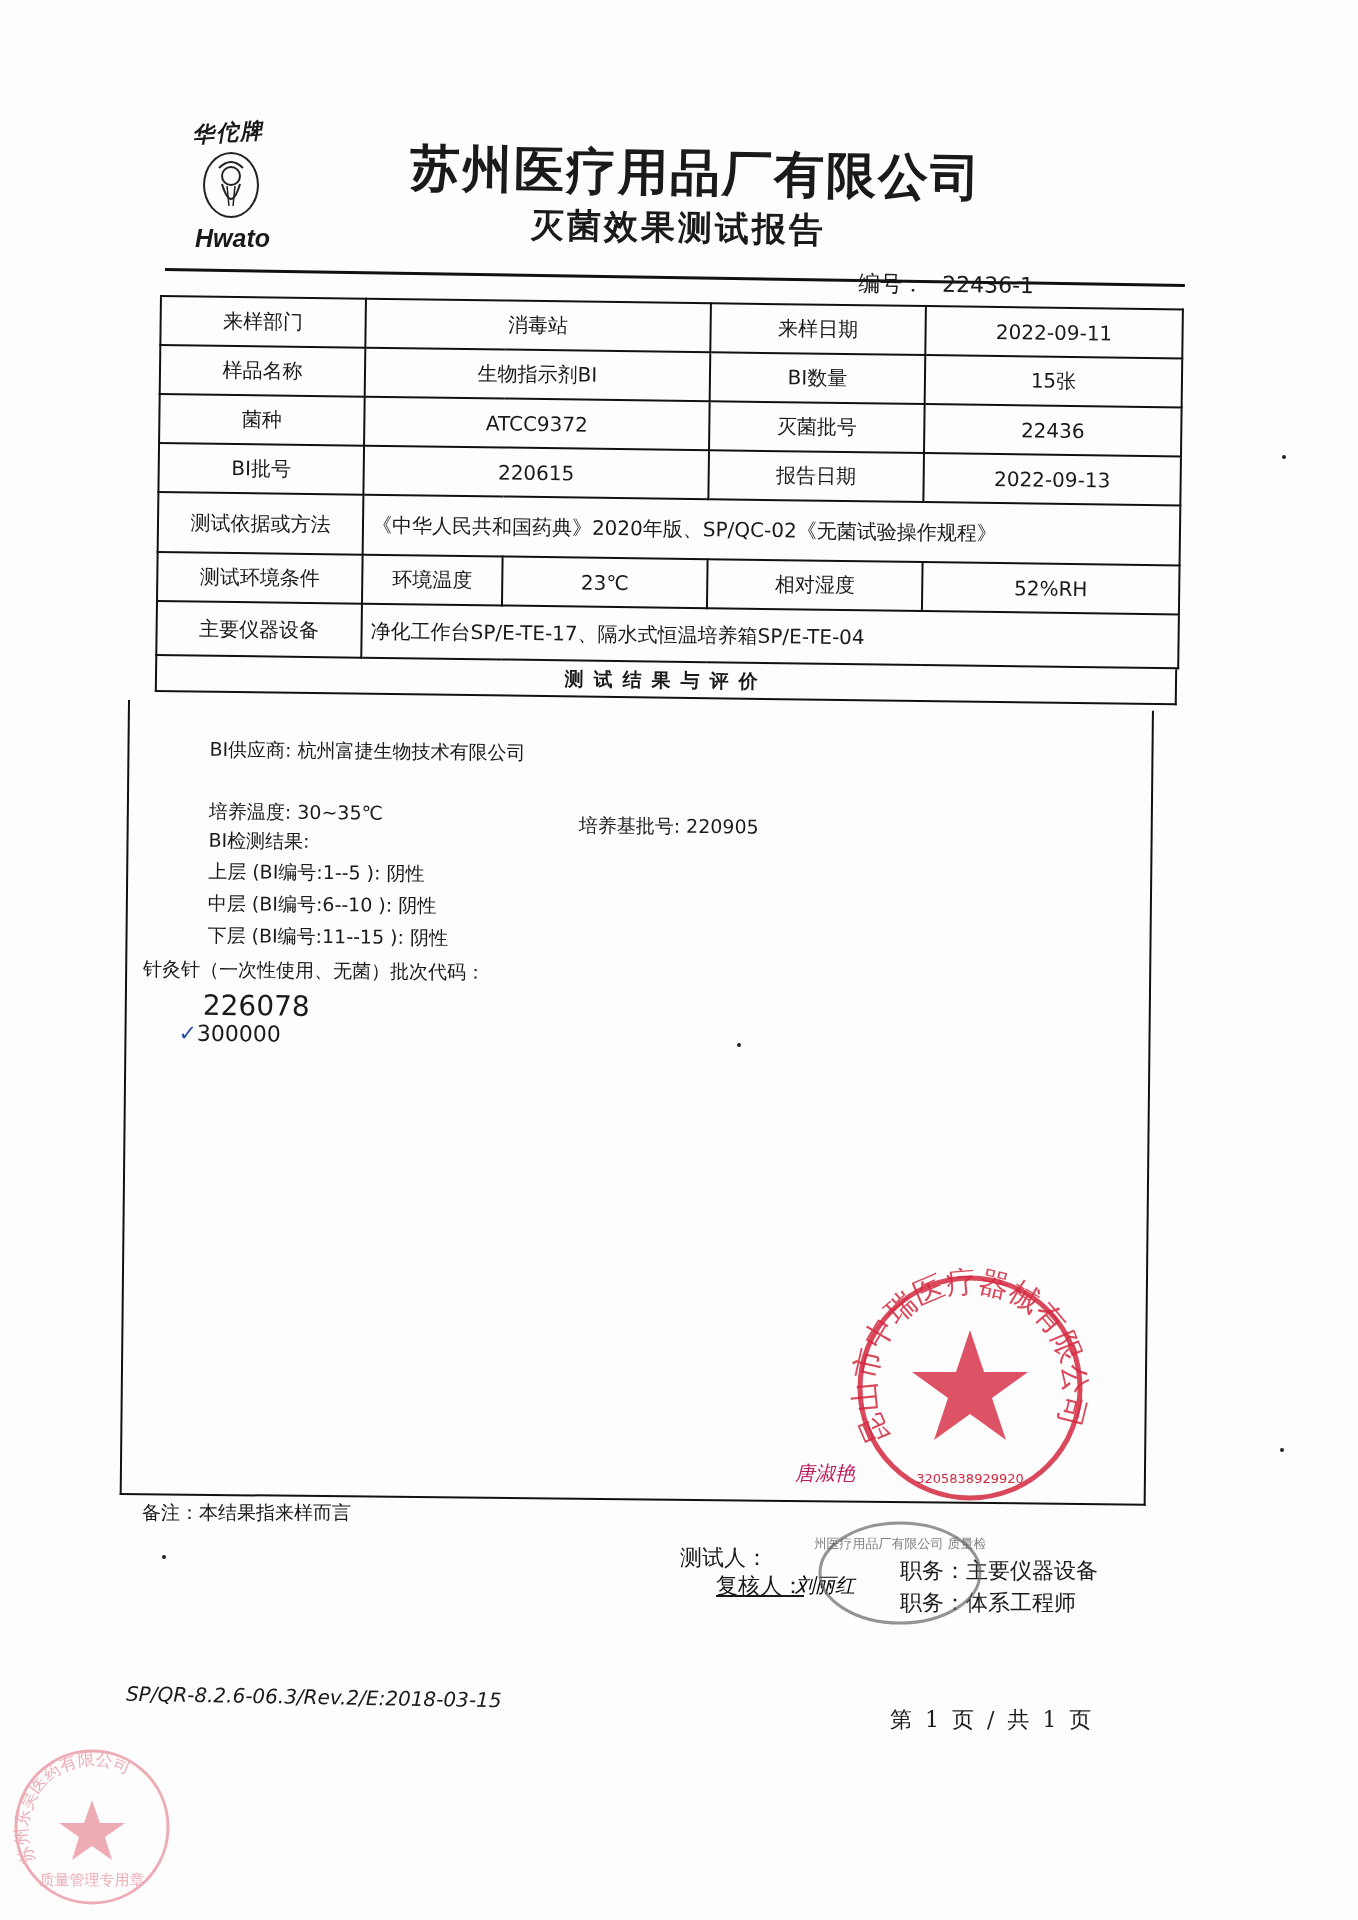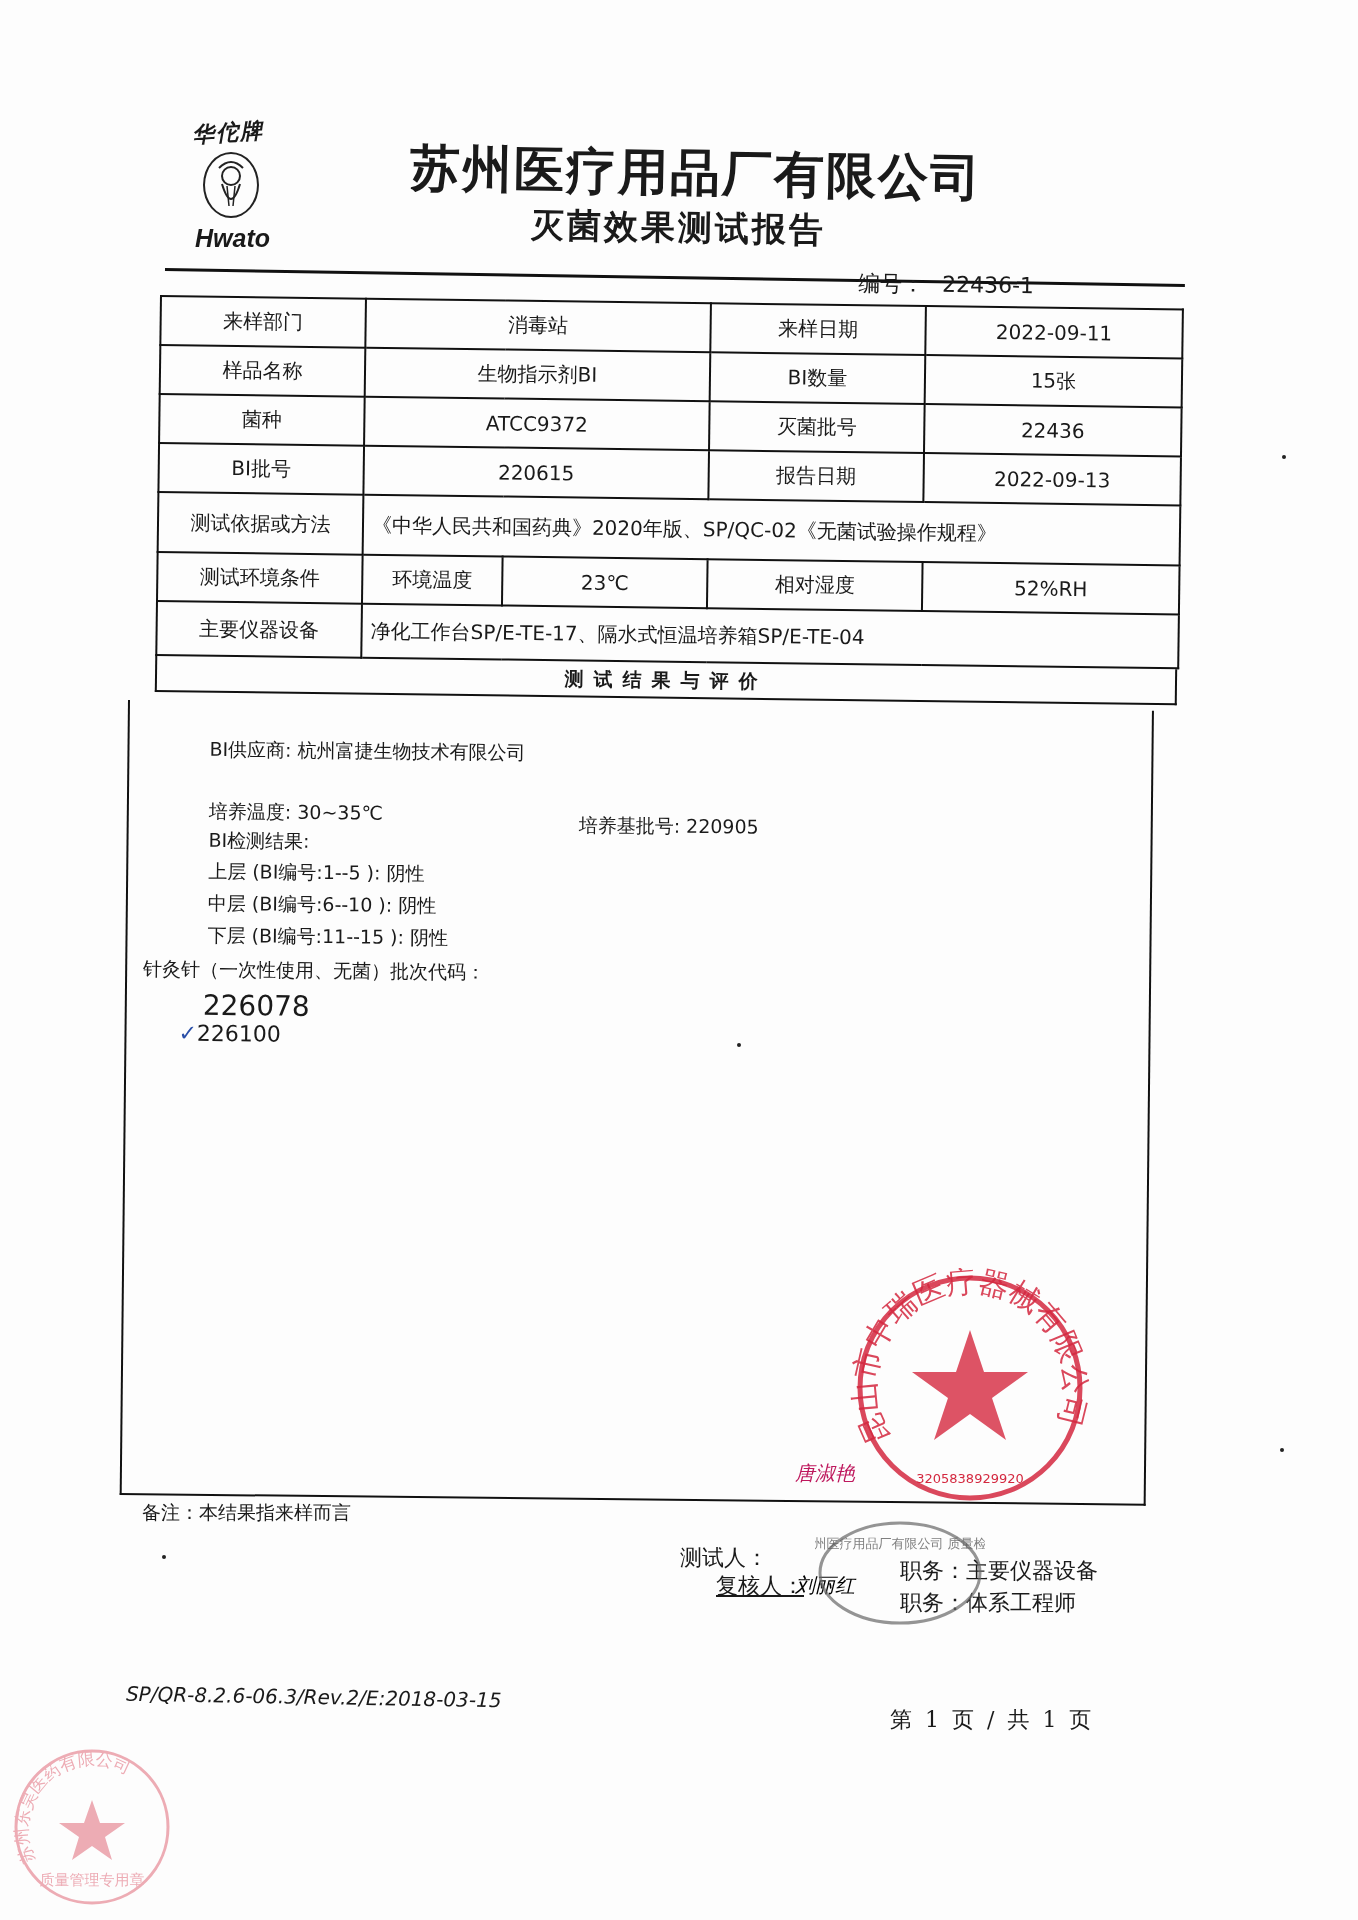--- a/index.html
+++ b/index.html
@@ -118,21 +118,21 @@
   <div class="rt" style="left:80px; top:36px;">BI供应商: 杭州富捷生物技术有限公司</div>
   <div class="rt" style="left:80px; top:98px;">培养温度: 30~35℃</div>
   <div class="rt" style="left:450px; top:108px;">培养基批号: 220905</div>
   <div class="rt" style="left:80px; top:127px;">BI检测结果:</div>
   <div class="rt" style="left:80px; top:158px;">上层  (BI编号:1--5   ):  阴性</div>
   <div class="rt" style="left:80px; top:190px;">中层  (BI编号:6--10  ):  阴性</div>
   <div class="rt" style="left:80px; top:222px;">下层  (BI编号:11--15 ):  阴性</div>
   <div class="rt" style="left:16px; top:256px; font-family:'DejaVu Serif',serif;">针灸针（一次性使用、无菌）批次代码：</div>
   <div class="rt" style="left:76px; top:288px; font-size:28px;">226078</div>
   <div class="rt" style="left:52px; top:320px; font-size:22px;">
-    <span class="check">✓</span><span>226100</span>
+    <span class="check">✓</span><span>300000</span>
   </div>
 </div>
 
 <div class="abs stamp-red">
   <svg viewBox="0 0 240 240" width="240" height="240">
     <defs>
         <path id="arcR" d="M40,170 A95,95 0 1,1 200,170"></path>
       </defs>
     <circle cx="120" cy="120" r="110" fill="none" stroke="#d4283f" stroke-width="5" opacity="0.85"></circle>
     <polygon points="120,62 134,104 178,104 142,130 156,172 120,146 84,172 98,130 62,104 106,104" fill="#d4283f" opacity="0.8"></polygon>

